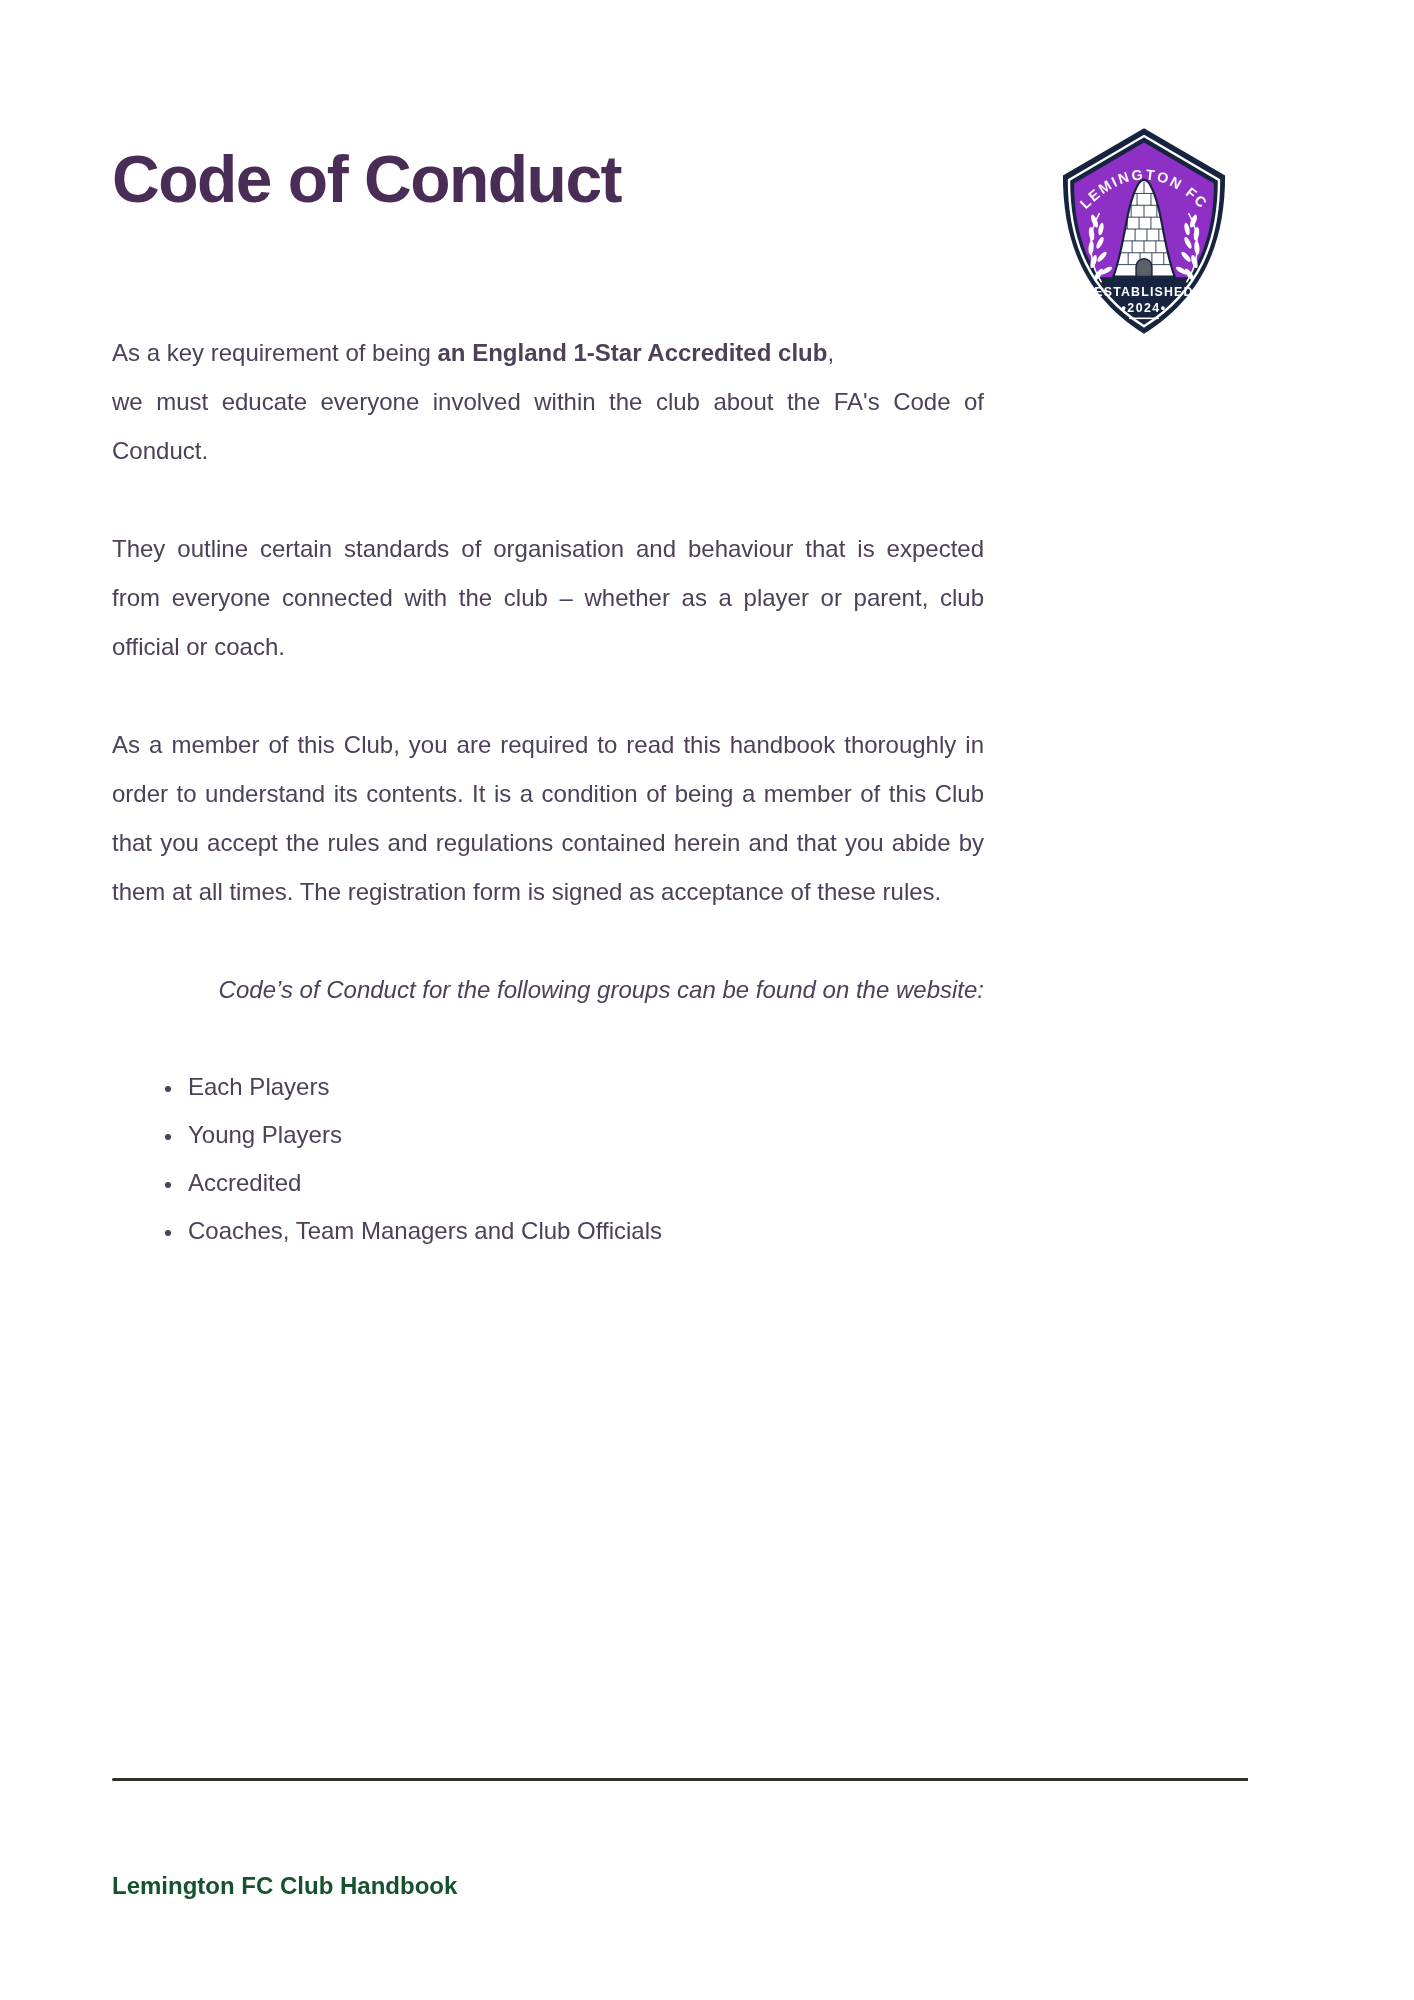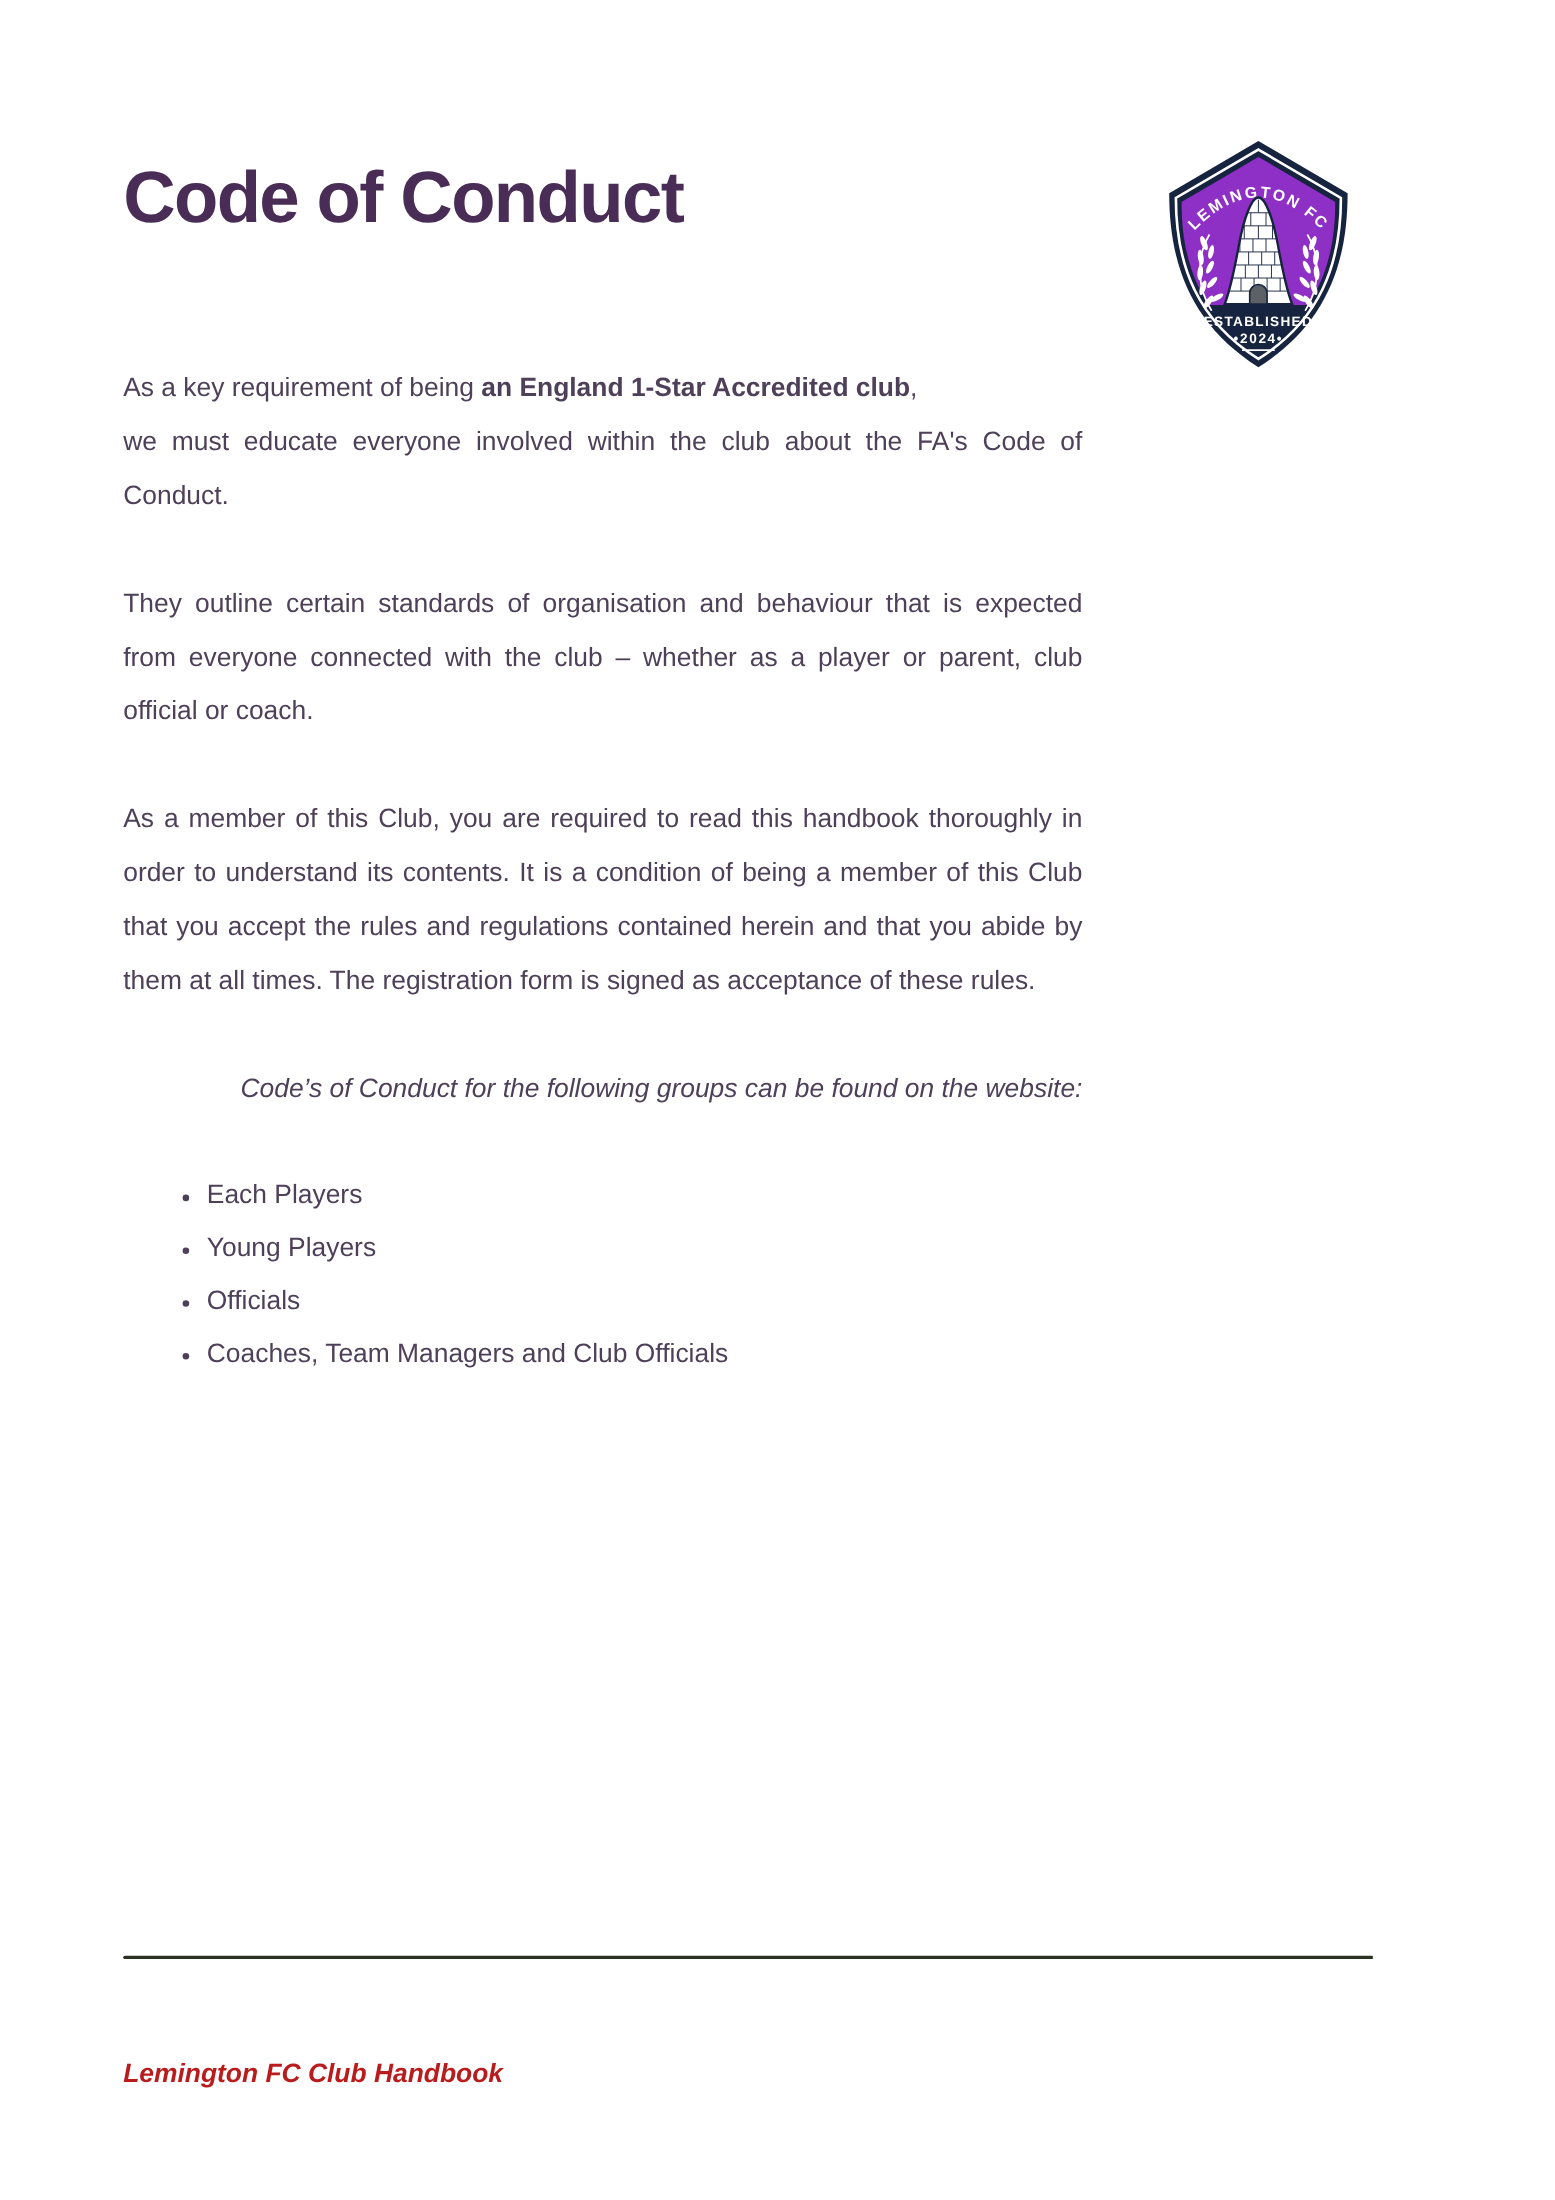--- a/index.html
+++ b/index.html
@@ -31,21 +31,21 @@
   }
   .bullets li{line-height:48px;padding-left:4px;}
   .bullets li::marker{font-size:0.85em;}
   .footer-rule{
     position:absolute;left:112px;top:1778px;width:1190px;height:3px;
     background:#2c3222;border:none;margin:0;border-radius:2px;
   }
   .footer{
     position:absolute;left:112px;top:1872px;width:1190px;
     display:flex;justify-content:space-between;align-items:baseline;
-    color:#b91c1c;font-size:24px;font-weight:bold;font-style:italic;
+    color:#14532d;font-size:24px;font-weight:bold;
   }
 </style>
 </head>
 <body>
 
 <div class="page">
 
   <h1 class="page-title">Code of Conduct</h1>
 
   <div class="crest">
@@ -136,21 +136,21 @@
       <span>As a key requirement of being </span><b>an England 1-Star Accredited club</b><span>,</span><br>
       <span>we must educate everyone involved within the club about the FA's Code of Conduct.</span>
     </p>
     <p>They outline certain standards of organisation and behaviour that is expected from everyone connected with the club – whether as a player or parent, club official or coach.</p>
     <p>As a member of this Club, you are required to read this handbook thoroughly in order to understand its contents. It is a condition of being a member of this Club that you accept the rules and regulations contained herein and that you abide by them at all times. The registration form is signed as acceptance of these rules.</p>
     <p class="no-justify">Code’s of Conduct for the following groups can be found on the website:</p>
 
     <ul class="bullets">
       <li>Each Players</li>
       <li>Young Players</li>
-      <li>Officials</li>
+      <li>Accredited</li>
       <li>Coaches, Team Managers and Club Officials</li>
     </ul>
   </div>
 
   <div class="footer-rule"></div>
 
   <div class="footer">
     <span>Lemington FC Club Handbook</span>
     <span>6</span>
   </div>

